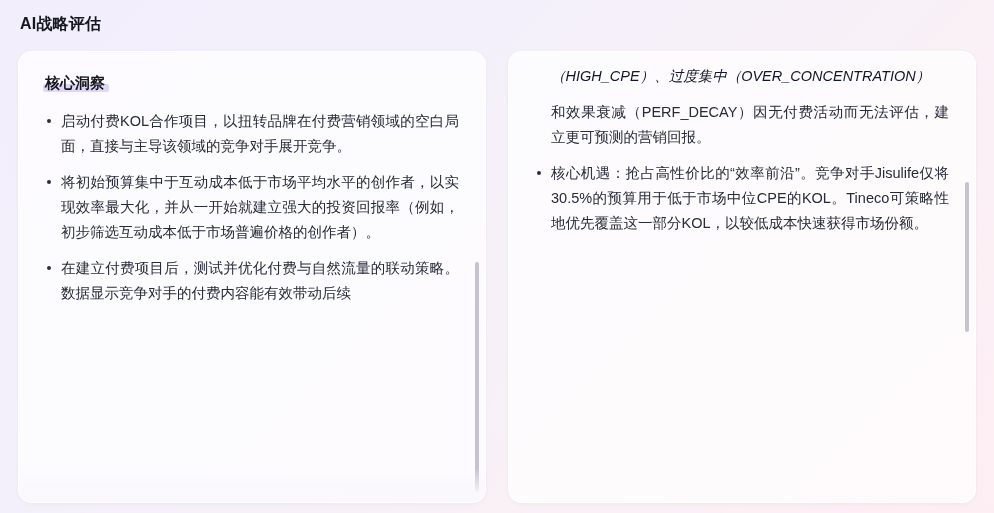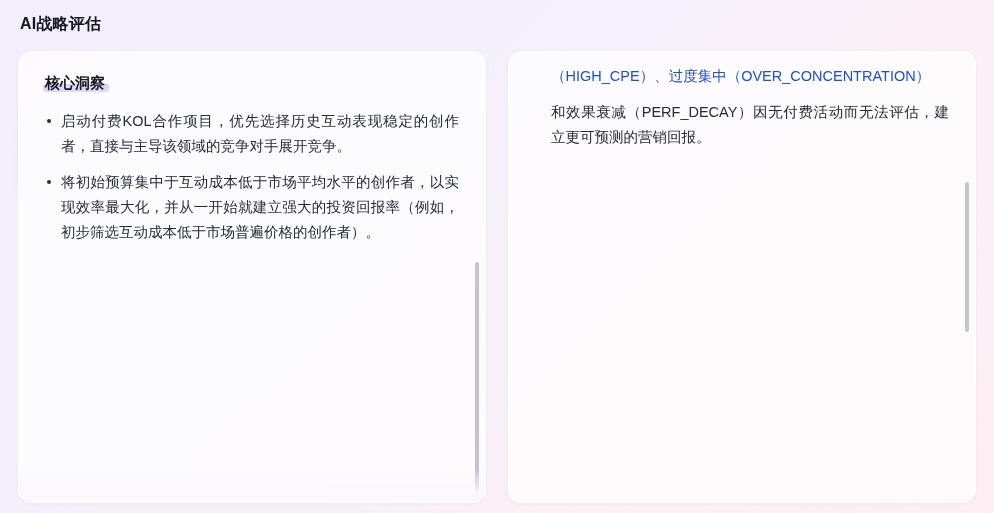--- a/index.html
+++ b/index.html
@@ -84,21 +84,22 @@
     border-radius: 50%;
     background: #2b2f3a;
   }
   .bullets li.nodot { padding-left: 16px; }
   .bullets li.nodot::before { display: none; }
 
   .clipped-top {
     margin-top: -10px;
   }
   .faded-row {
-    color: #1d4ed8;
+    color: #0f172a;
+    font-style: italic;
   }
 
   
   .scrollbar {
     position: absolute;
     width: 4px;
     border-radius: 2px;
     background: rgba(150,150,165,0.55);
   }
   .sb-left { right: 6px; top: 210px; height: 230px; }
@@ -119,29 +120,31 @@
 
   <h1 class="page-title">AI战略评估</h1>
 
   <div class="columns">
 
     <section class="card left">
       <div class="card-title-wrap">
         <h2 class="card-title">核心洞察</h2>
       </div>
       <ul class="bullets">
-        <li>启动付费KOL合作项目，优先选择历史互动表现稳定的创作者，直接与主导该领域的竞争对手展开竞争。</li>
+        <li>启动付费KOL合作项目，以扭转品牌在付费营销领域的空白局面，直接与主导该领域的竞争对手展开竞争。</li>
         <li>将初始预算集中于互动成本低于市场平均水平的创作者，以实现效率最大化，并从一开始就建立强大的投资回报率（例如，初步筛选互动成本低于市场普遍价格的创作者）。</li>
+        <li>在建立付费项目后，测试并优化付费与自然流量的联动策略。数据显示竞争对手的付费内容能有效带动后续</li>
       </ul>
       <div class="scrollbar sb-left"></div>
       <div class="fade-bottom"></div>
     </section>
 
     <section class="card right">
       <ul class="bullets clipped-top">
         <li class="nodot faded-row">（HIGH_CPE）、过度集中（OVER_CONCENTRATION）</li>
         <li class="nodot">和效果衰减（PERF_DECAY）因无付费活动而无法评估，建立更可预测的营销回报。</li>
+        <li>核心机遇：抢占高性价比的“效率前沿”。竞争对手Jisulife仅将30.5%的预算用于低于市场中位CPE的KOL。Tineco可策略性地优先覆盖这一部分KOL，以较低成本快速获得市场份额。</li>
       </ul>
       <div class="scrollbar sb-right"></div>
     </section>
 
   </div>
 </div>
 
 </body></html>

